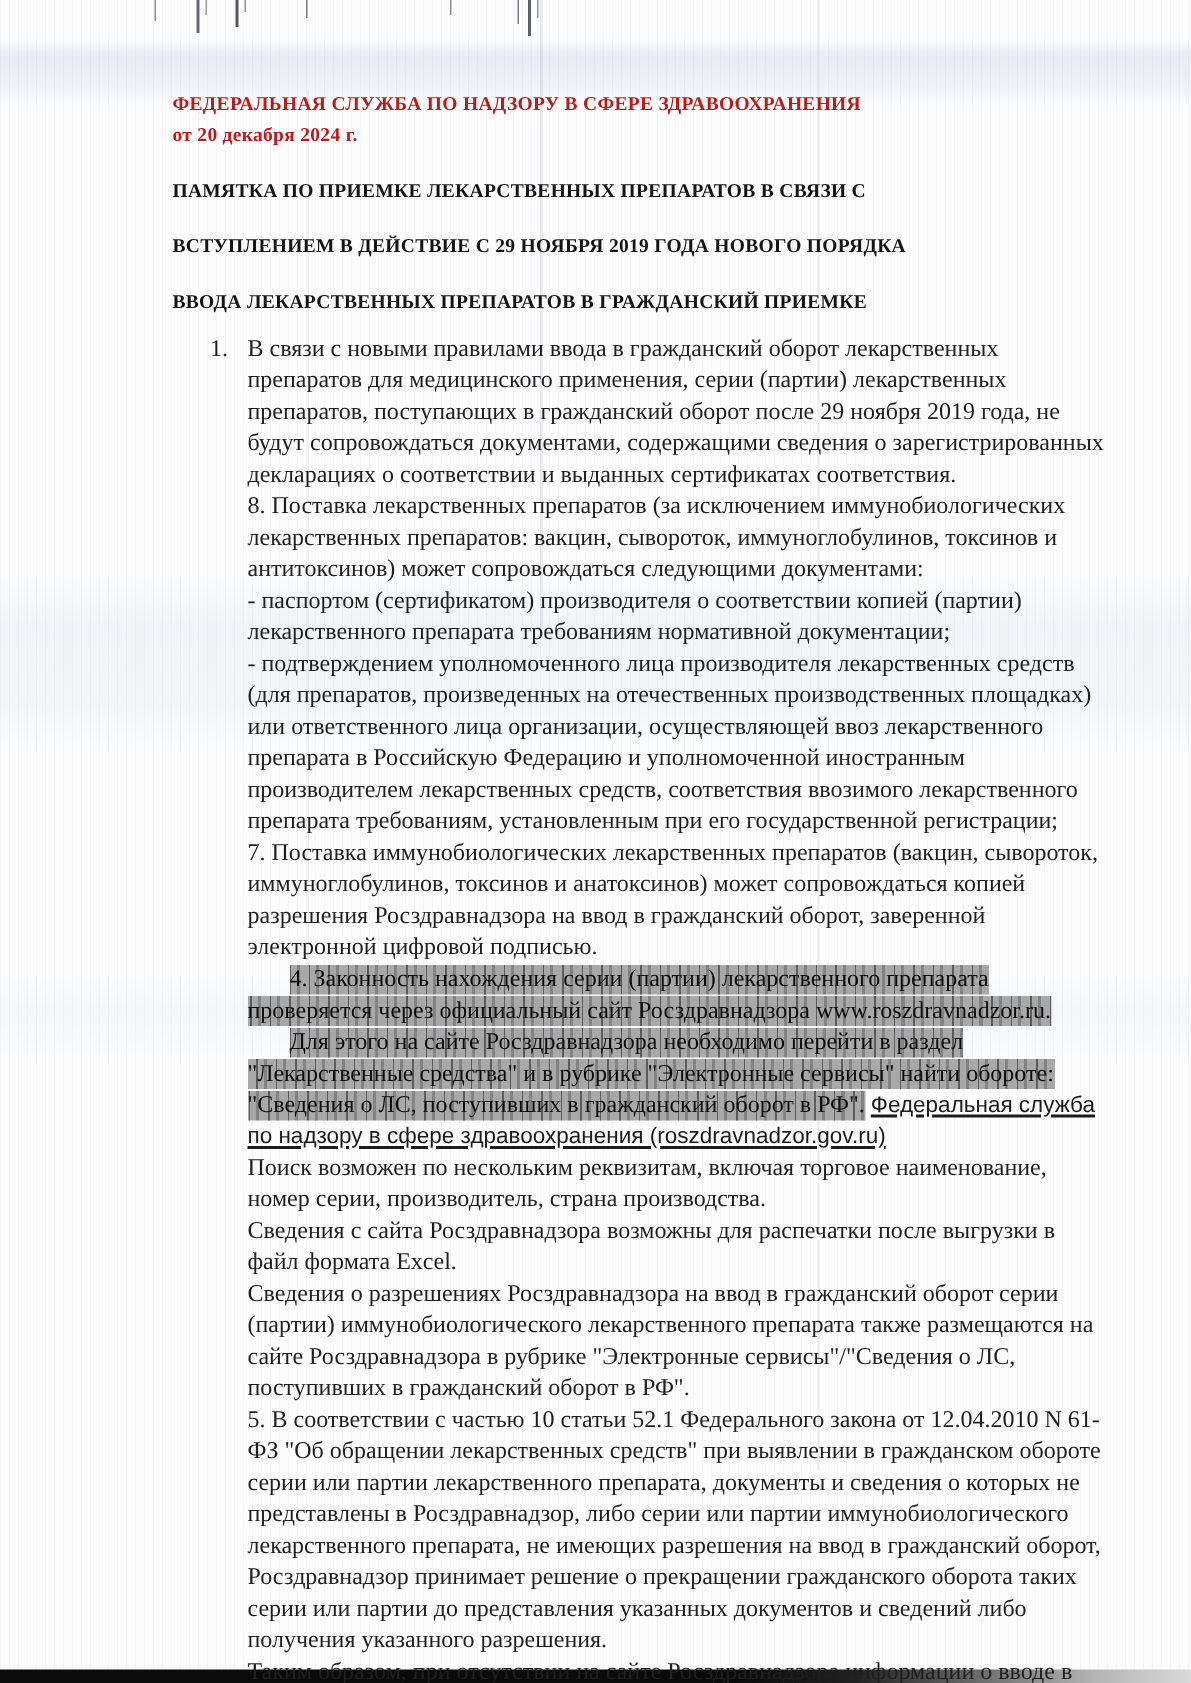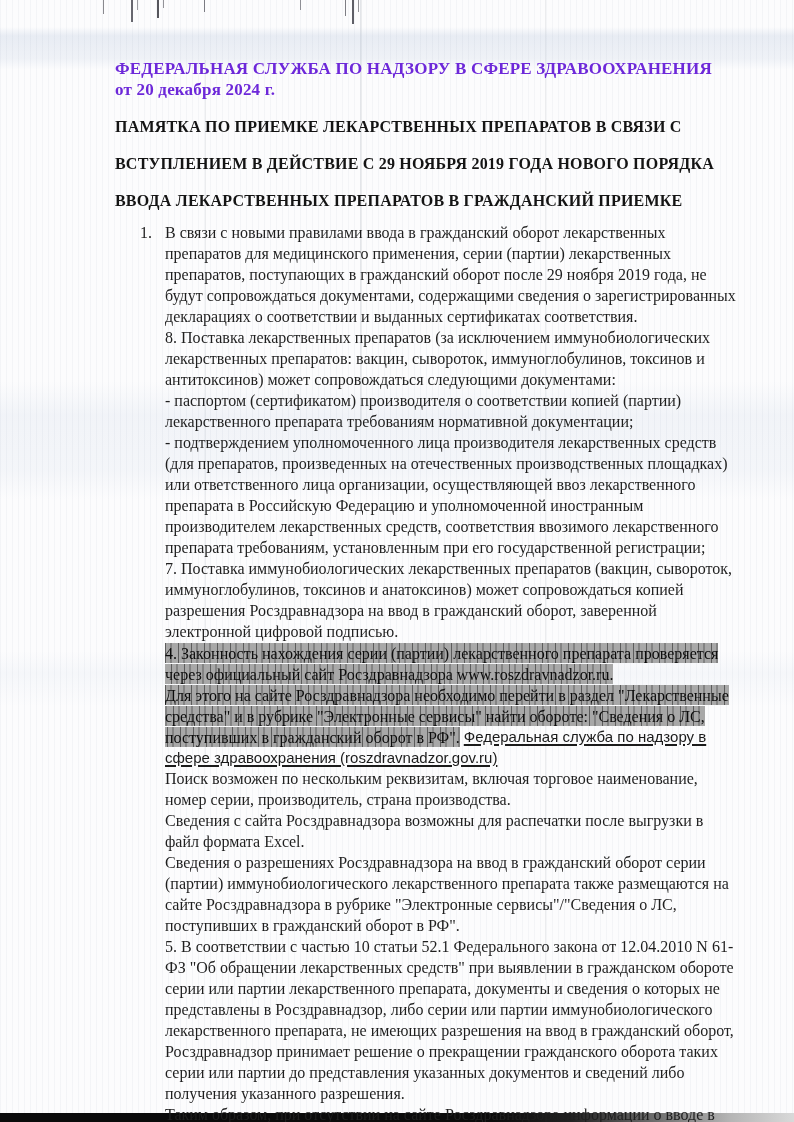--- a/index.html
+++ b/index.html
@@ -24,39 +24,39 @@
   .tall-streak{position:absolute;background:rgba(40,45,60,0.08);z-index:2;}
   .bottom-bar{
     position:absolute;left:0;bottom:0;width:100%;height:9px;z-index:5;
     background:linear-gradient(to right,#0b0b0b 0%,#0b0b0b 62%,#222 72%,#6a6a6a 82%,#b5b5b5 92%,#d9d9d9 100%);
   }
   .content{
     position:absolute;left:115px;top:58px;width:600px;z-index:6;
     color:#1e1e1e;
   }
   .org-line, .date-line{
-    font-weight:bold;font-size:17px;line-height:21px;margin:0;
-    letter-spacing:0.2px;color:#6d28d9;
+    font-weight:bold;font-size:13px;line-height:21px;margin:0;
+    letter-spacing:0.2px;color:#b91c1c;
   }
   .title-line{
-    font-weight:bold;font-size:16px;line-height:21px;
+    font-weight:bold;font-size:13px;line-height:21px;
     margin:16px 0 0 0;letter-spacing:0.2px;color:#141414;
   }
   .body-block{
     margin:11px 0 0 50px;width:572px;
     font-size:16px;line-height:21px;color:#1f1f1f;position:relative;
   }
   .body-block p{margin:0;}
   .item-marker{position:absolute;left:-25px;top:0;}
   mark{
     background-color:#a8a8a8;
     background-image:repeating-linear-gradient(90deg,
       rgba(0,0,0,0.45) 0 1px, transparent 1px 5px,
       rgba(0,0,0,0.22) 5px 7px, transparent 7px 13px);
-    color:#0c0c0c;padding:1.5px 0;
+    color:#0c0c0c;padding:1.5px 0;margin-left:28px;
   }
   .doclink{
     font-family:"Liberation Sans", sans-serif;
     font-size:15px;color:#1b1b1b;
     text-decoration:underline;text-decoration-thickness:1.5px;text-underline-offset:2px;
     cursor:pointer;
   }
 </style>
 </head>
 <body>

